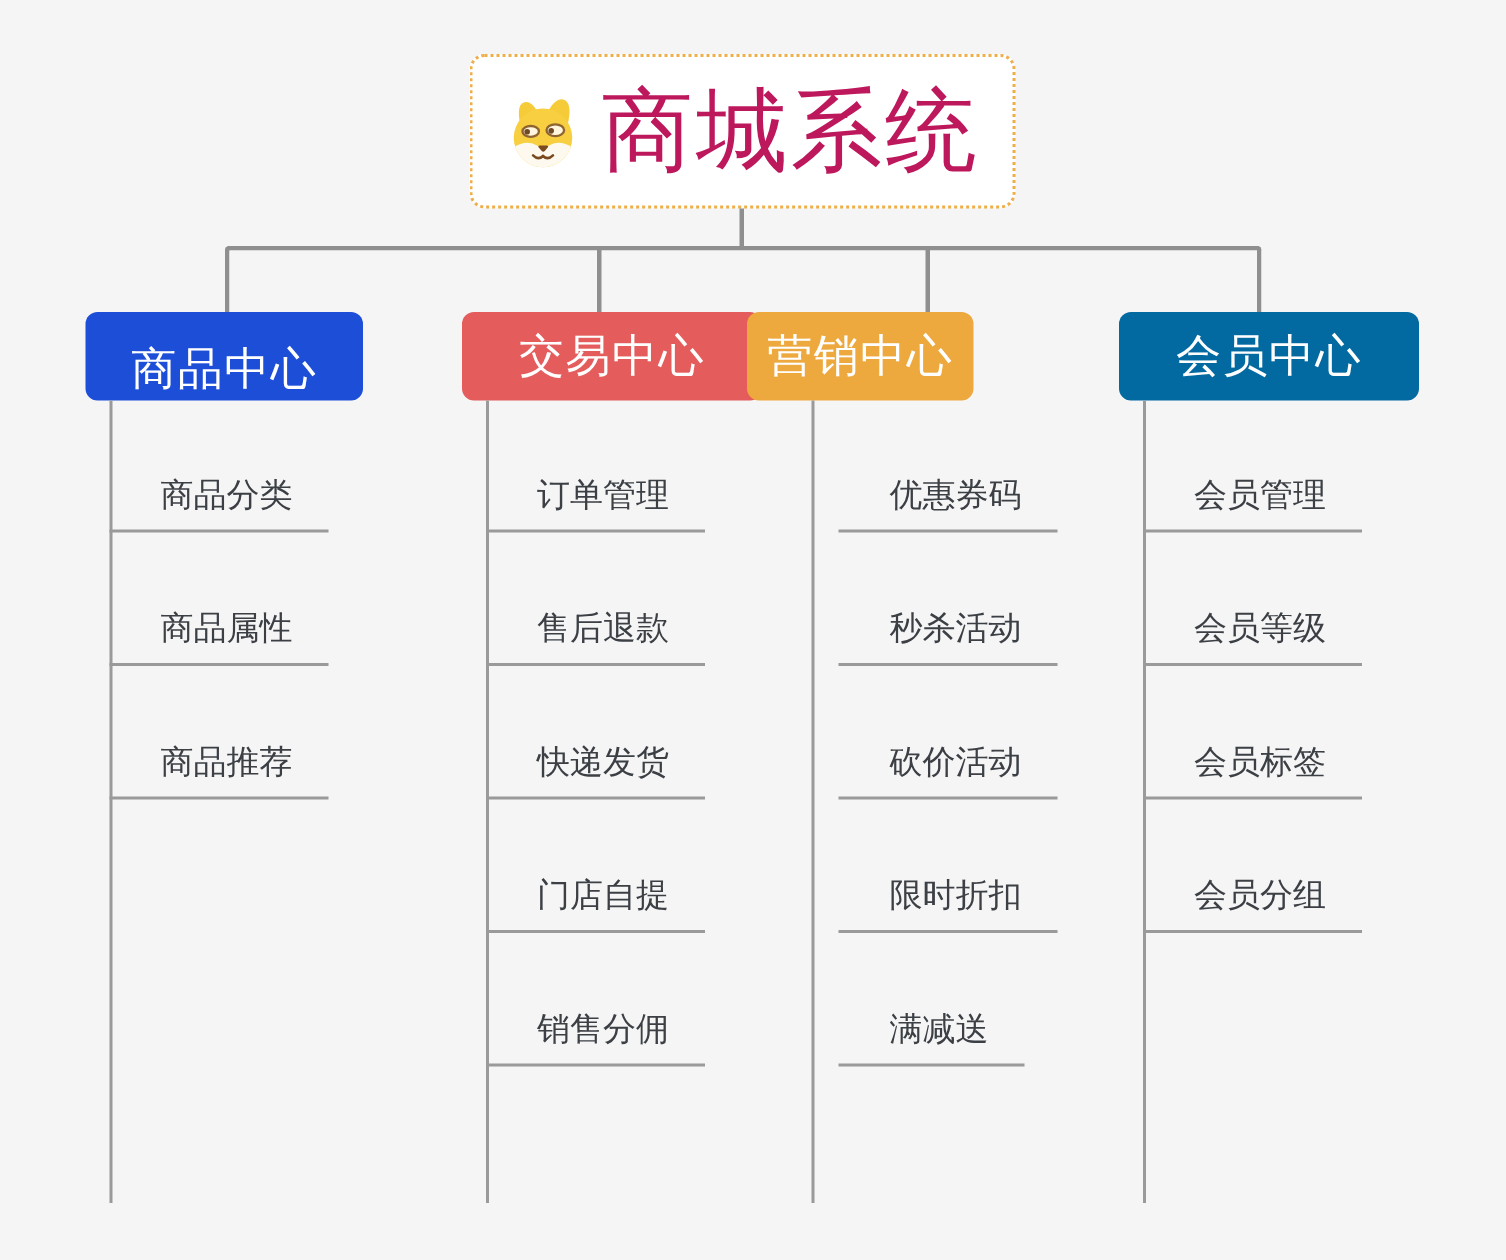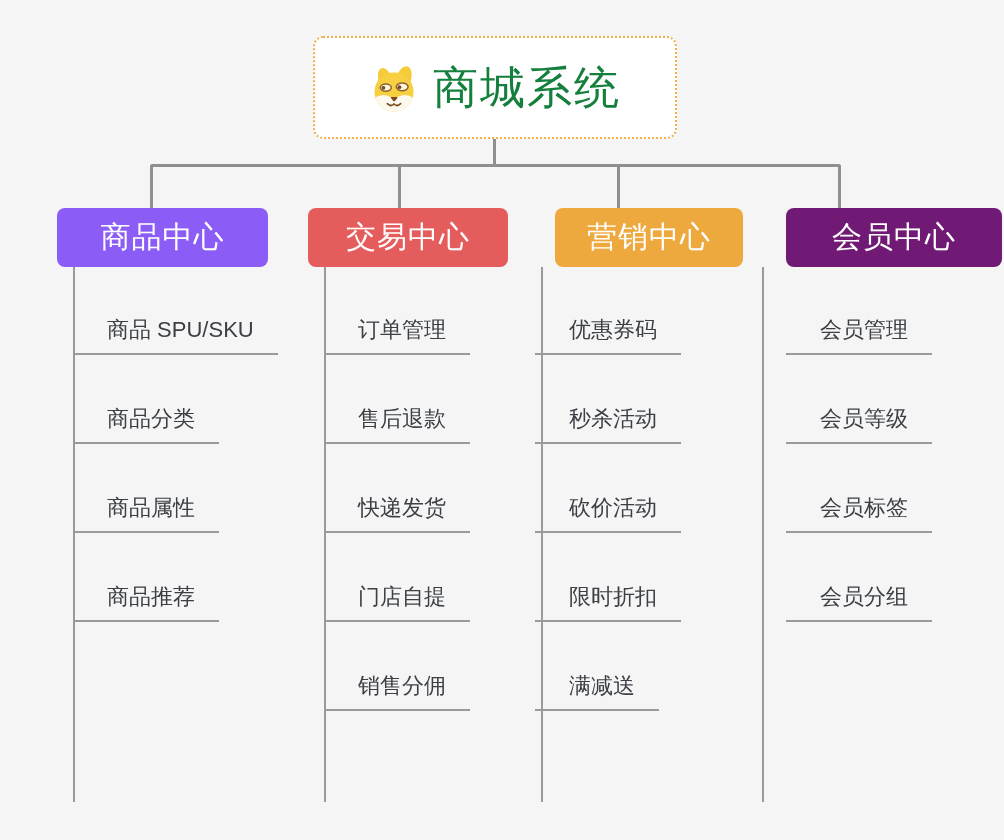--- a/index.html
+++ b/index.html
@@ -13,21 +13,21 @@
   
   .root-node{
     position:absolute;left:313px;top:36px;width:364px;height:103px;
     background:#ffffff;border:2px dotted #eeae48;border-radius:10px;
     box-sizing:border-box;
     display:flex;align-items:center;justify-content:center;gap:14px;
     cursor:pointer;
   }
   .root-icon{width:50px;height:50px;display:inline-flex;flex:0 0 auto;}
   .root-label{
-    font-size:45px;letter-spacing:2px;color:#15803d;line-height:1;
+    font-size:61px;letter-spacing:2px;color:#be185d;line-height:1;
     white-space:nowrap;
   }
 
   
   .conn{position:absolute;}
   .conn-stub{width:3px;background:#8f8f8f;}
   .conn-bracket{
     border-top:3px solid #8f8f8f;border-left:3px solid #8f8f8f;border-right:3px solid #8f8f8f;
     border-radius:3px 3px 0 0;box-sizing:border-box;background:transparent;
   }
@@ -89,57 +89,56 @@
     </span>
     <span class="root-label">商城系统</span>
   </div>
 
   <div class="conn conn-stub" style="left:493px;top:139px;height:27px;"></div>
   <div class="conn conn-bracket" style="left:150px;top:164px;width:691px;height:44px;"></div>
   <div class="conn conn-drop" style="left:398px;top:166px;height:42px;"></div>
   <div class="conn conn-drop" style="left:617px;top:166px;height:42px;"></div>
 
   <div id="branches">
-      <div class="branch-header" style="left: 57px; width: 211px; background: #8b5cf6;">
+      <div class="branch-header" style="left: 57px; width: 185px; background: #1d4ed8; align-items: flex-end;">
         <span>商品中心</span>
       </div>
       <div class="trunk" style="left: 73px;"></div>
       <div class="branch-col" style="left: 73px;">
-        <div class="leaf">商品 SPU/SKU</div>
         <div class="leaf">商品分类</div>
         <div class="leaf">商品属性</div>
         <div class="leaf">商品推荐</div>
       </div>
       <div class="branch-header" style="left: 308px; width: 200px; background: rgb(228, 92, 92);">
         <span>交易中心</span>
       </div>
       <div class="trunk" style="left: 324px;"></div>
       <div class="branch-col" style="left: 324px;">
         <div class="leaf">订单管理</div>
         <div class="leaf">售后退款</div>
         <div class="leaf">快递发货</div>
         <div class="leaf">门店自提</div>
         <div class="leaf">销售分佣</div>
       </div>
-      <div class="branch-header" style="left: 555px; width: 188px; background: rgb(237, 168, 62);">
+      <div class="branch-header" style="left: 498px; width: 151px; background: rgb(237, 168, 62);">
         <span>营销中心</span>
       </div>
       <div class="trunk" style="left: 541px;"></div>
-      <div class="branch-col" style="left: 535px;">
+      <div class="branch-col" style="left: 559px;">
         <div class="leaf">优惠券码</div>
         <div class="leaf">秒杀活动</div>
         <div class="leaf">砍价活动</div>
         <div class="leaf">限时折扣</div>
         <div class="leaf">满减送</div>
       </div>
-      <div class="branch-header" style="left: 746px; width: 216px; background: #701a75; margin-left: 40px;">
+      <div class="branch-header" style="left: 746px; width: 200px; background: #0369a1;">
         <span>会员中心</span>
       </div>
       <div class="trunk" style="left: 762px;"></div>
-      <div class="branch-col" style="left: 762px; padding-left: 24px;">
+      <div class="branch-col" style="left: 762px;">
         <div class="leaf">会员管理</div>
         <div class="leaf">会员等级</div>
         <div class="leaf">会员标签</div>
         <div class="leaf">会员分组</div>
       </div>
     </div>
 
 </div>
 
 </body></html>

